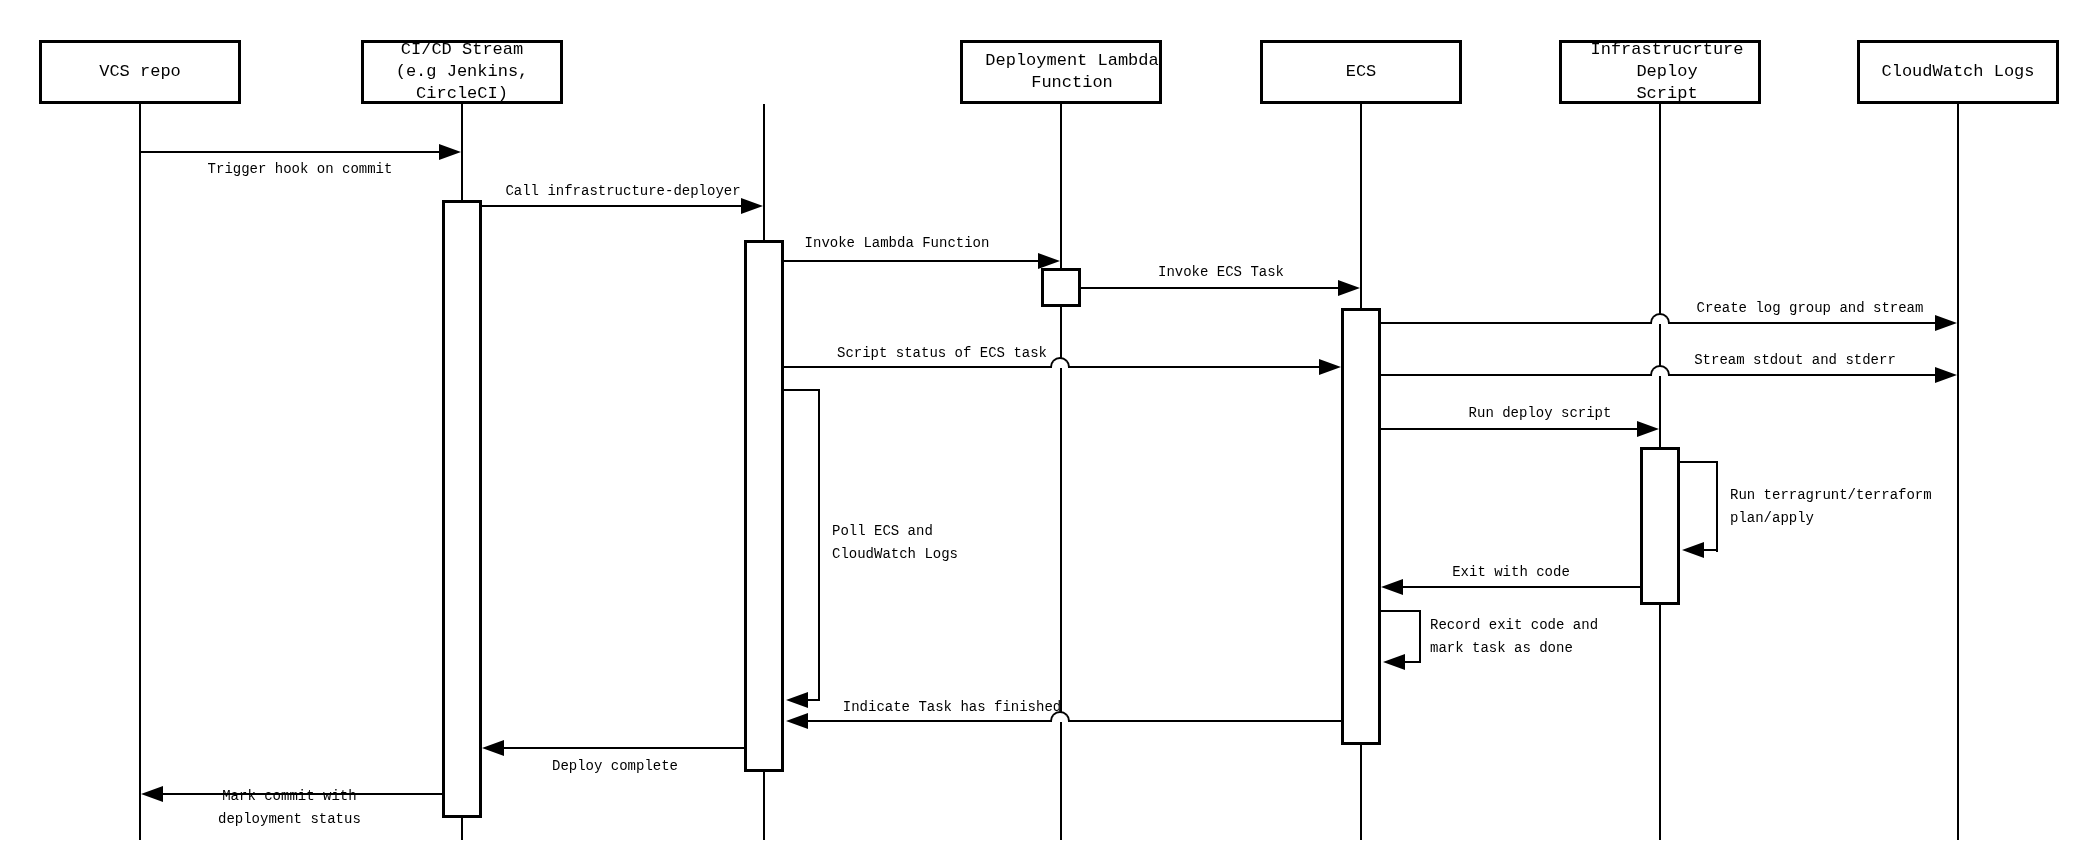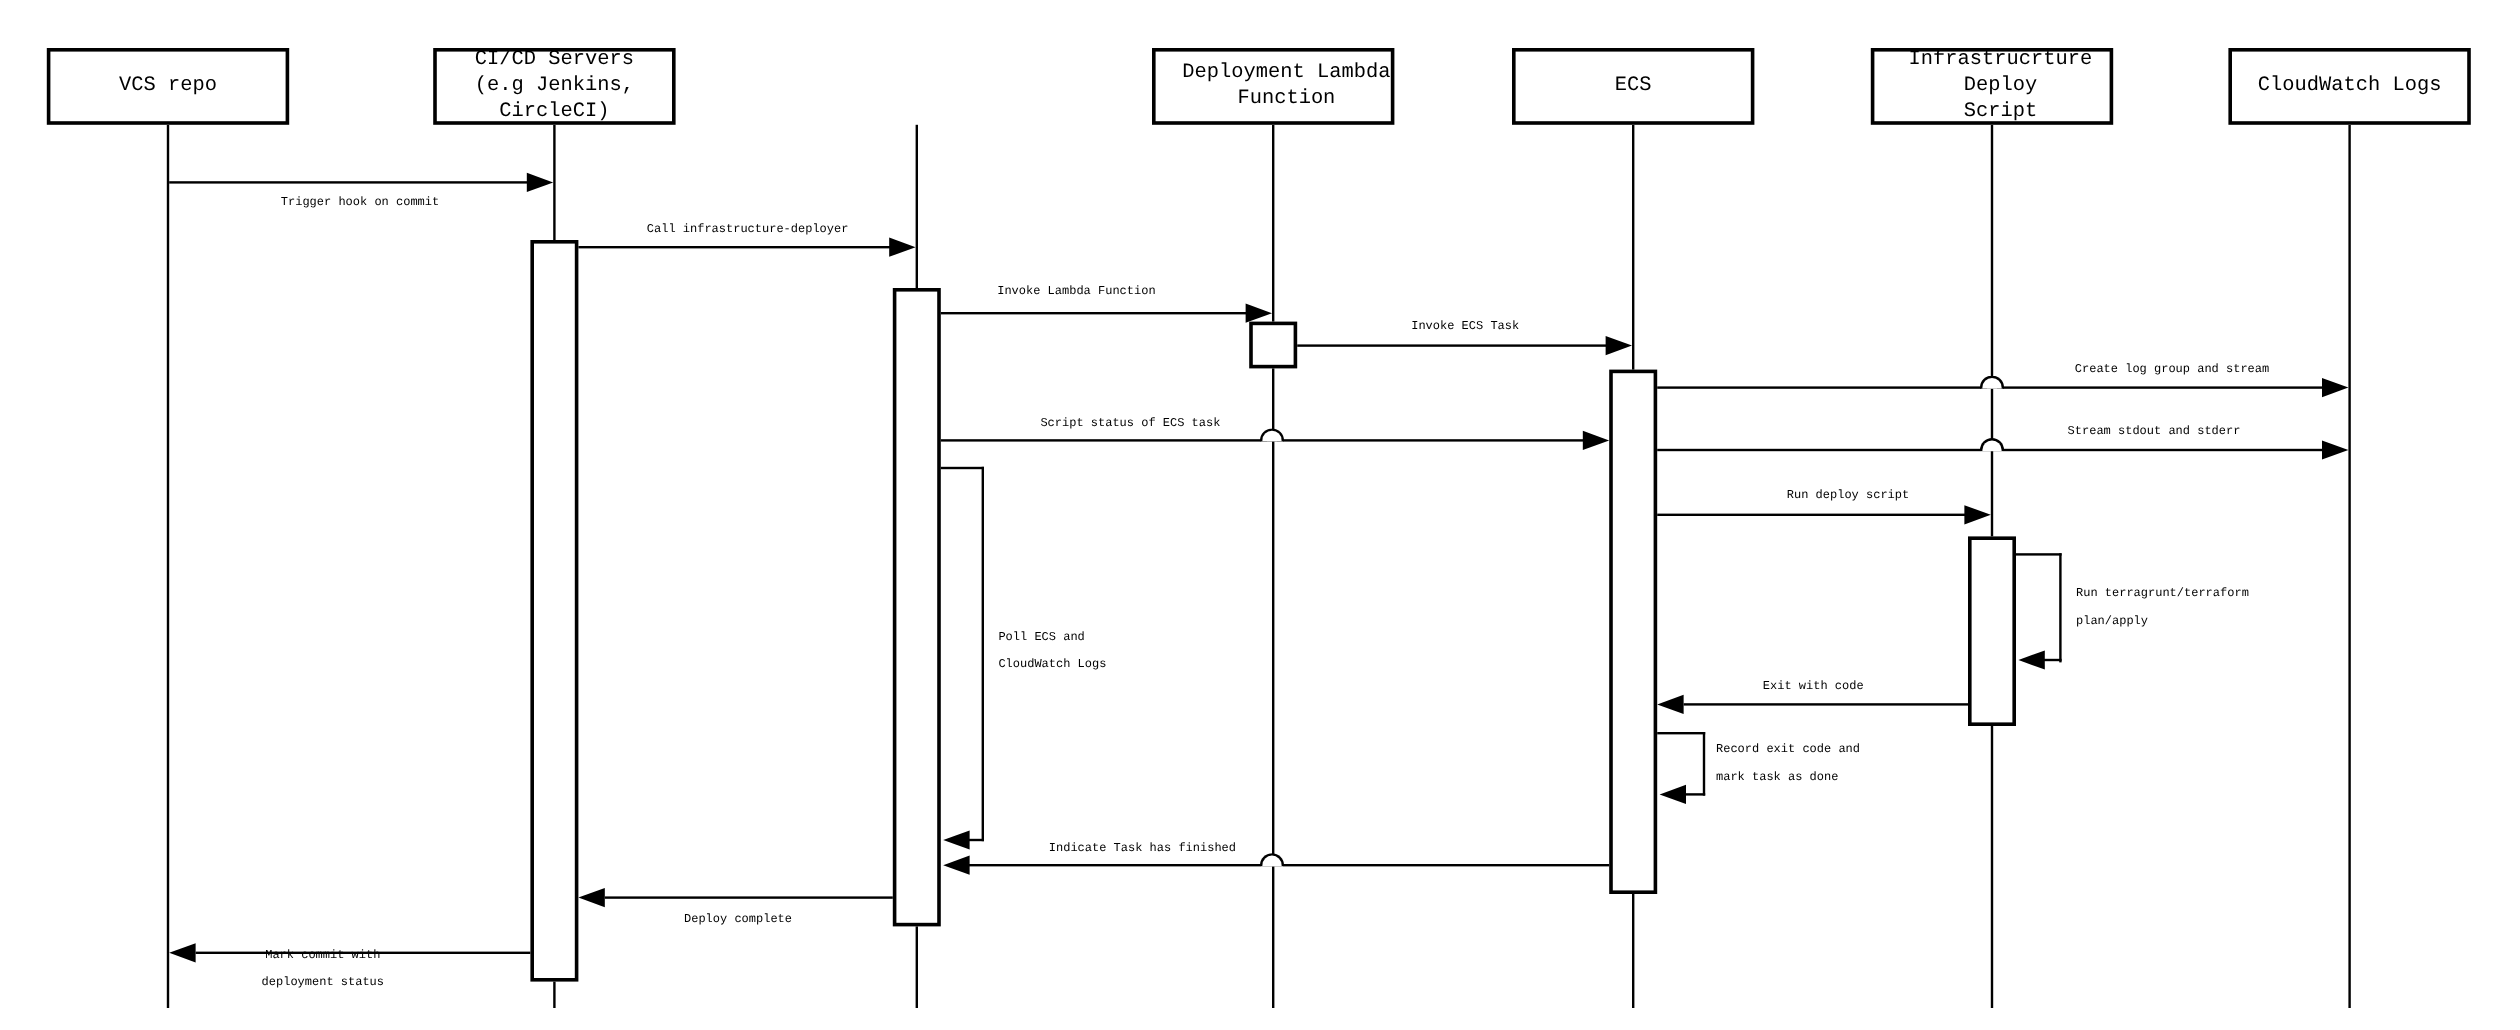--- a/index.html
+++ b/index.html
@@ -14,40 +14,40 @@
     text-align:center; font-size:17px; line-height:1.3; white-space:pre-line;
   }
   .lifeline { position:absolute; width:2px; background:#000; }
   .bar { position:absolute; width:40px; box-sizing:border-box; border:3px solid #000; background:#fff; }
   .hline { position:absolute; height:2px; background:#000; }
   .vline { position:absolute; width:2px; background:#000; }
   .head-r { position:absolute; width:0; height:0;
     border-left:22px solid #000; border-top:8px solid transparent; border-bottom:8px solid transparent; }
   .head-l { position:absolute; width:0; height:0;
     border-right:22px solid #000; border-top:8px solid transparent; border-bottom:8px solid transparent; }
-  .lbl { position:absolute; font-size:10px; line-height:23px; white-space:pre-line; }
+  .lbl { position:absolute; font-size:14px; line-height:23px; white-space:pre-line; }
   .lbl.center { transform:translateX(-50%); text-align:center; }
   .hop { position:absolute; width:20px; height:11px; background:#fff;
     border:2px solid #000; border-bottom:none; border-radius:10px 10px 0 0; box-sizing:border-box; }
 </style>
 </head>
 <body>
 
 <div class="stage">
 
   <div class="lifeline" style="left:139px; top:104px; height:736px;"></div>
   <div class="lifeline" style="left:461px; top:104px; height:736px;"></div>
   <div class="lifeline" style="left:763px; top:104px; height:736px;"></div>
   <div class="lifeline" style="left:1060px; top:104px; height:736px;"></div>
   <div class="lifeline" style="left:1360px; top:104px; height:736px;"></div>
   <div class="lifeline" style="left:1659px; top:104px; height:736px;"></div>
   <div class="lifeline" style="left:1957px; top:104px; height:736px;"></div>
 
   <div class="actor" style="left:39px; top:40px;">VCS repo</div>
-  <div class="actor" style="left:361px; top:40px;">CI/CD Servers
+  <div class="actor" style="left:361px; top:40px;">CI/CD Stream
 (e.g Jenkins, CircleCI)</div>
   <div class="actor" style="left:960px; top:40px;padding-left:22px;">Deployment Lambda
 Function</div>
   <div class="actor" style="left:1260px; top:40px;">ECS</div>
   <div class="actor" style="left:1559px; top:40px;padding-left:14px;">Infrastrucrture Deploy
 Script</div>
   <div class="actor" style="left:1857px; top:40px;">CloudWatch Logs</div>
 
   <div class="bar" style="left:442px; top:200px; height:618px;"></div>
   <div class="bar" style="left:744px; top:240px; height:532px;"></div>

